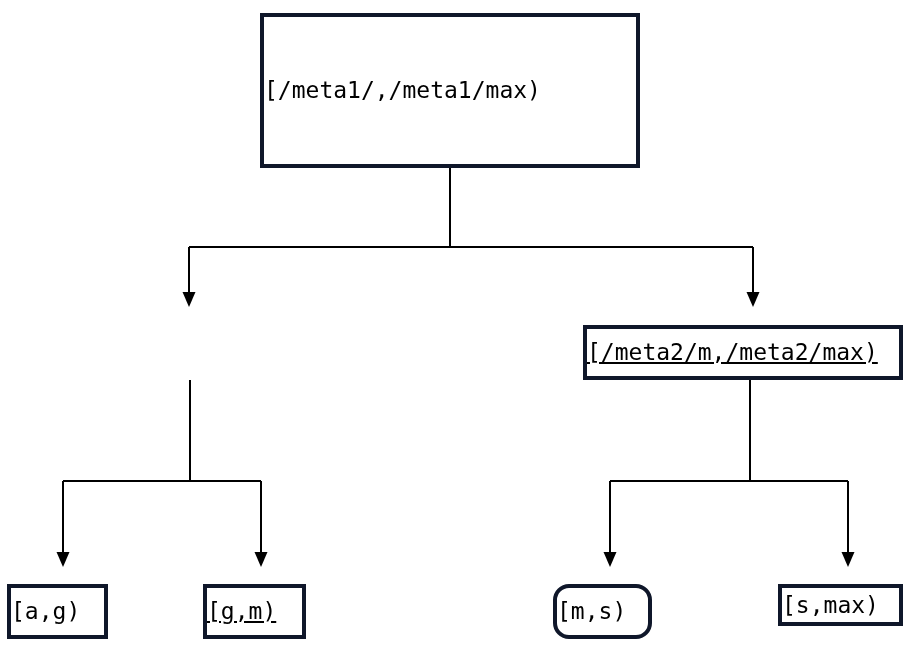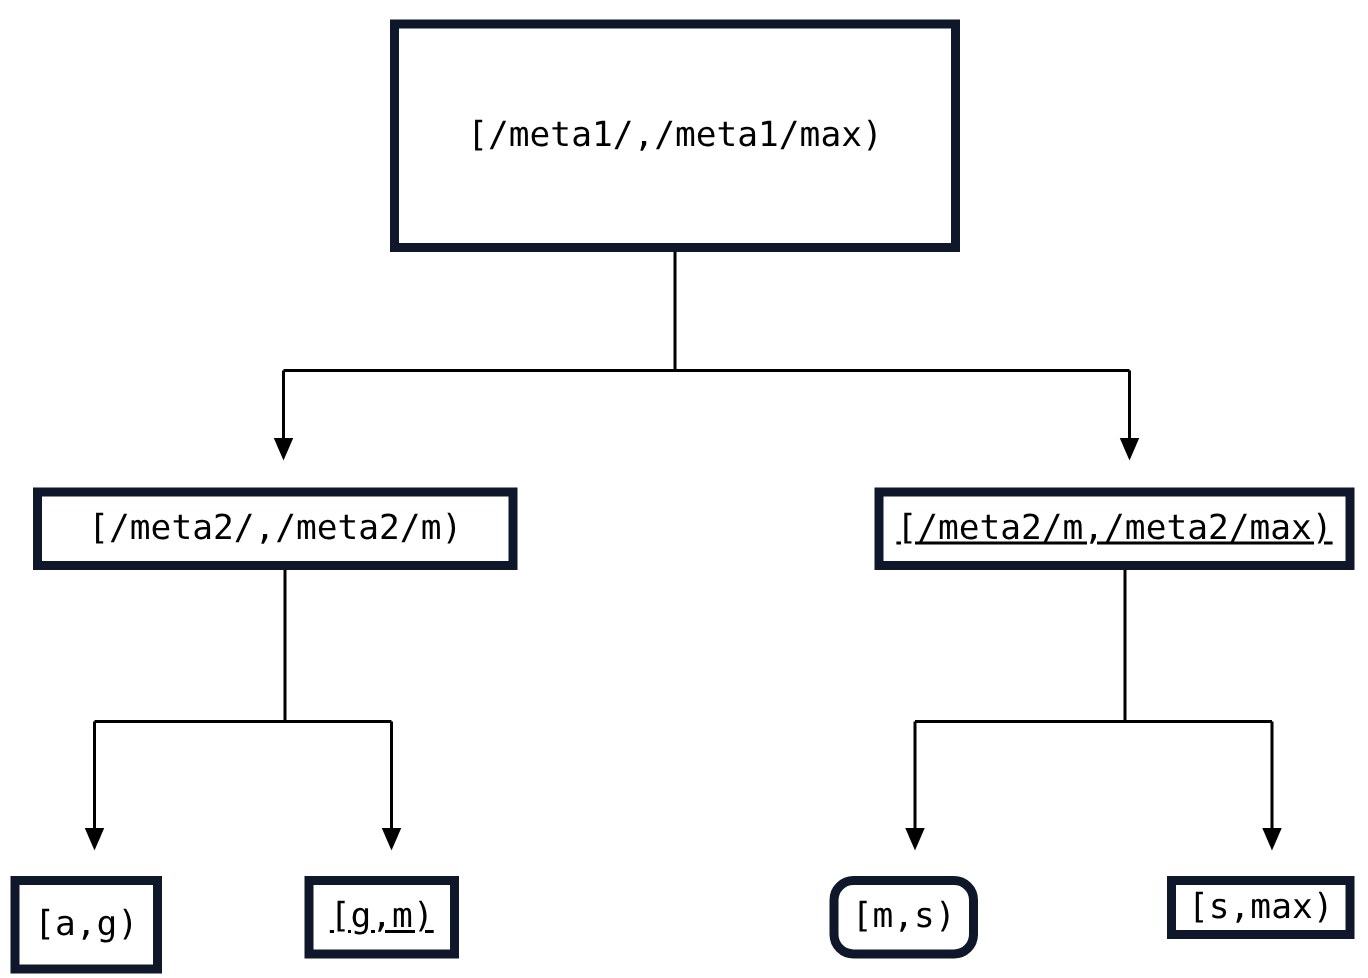--- a/index.html
+++ b/index.html
@@ -19,34 +19,33 @@
     position: absolute;
     left: 0;
     top: 0;
     width: 912px;
     height: 652px;
     display: block;
   }
   .node {
     position: absolute;
     box-sizing: border-box;
-    border: 6px solid #0f172a;
+    border: 4px solid #0f172a;
     background: #ffffff;
     display: flex;
     align-items: center;
-    justify-content: center;
     color: #000000;
     font-size: 23px;
     line-height: 1;
     white-space: nowrap;
   }
   .node-root        { left: 260px; top: 13px;  width: 380px; height: 155px; }
   .node-l1-left     { left: 22px;  top: 325px; width: 323px; height: 55px; }
   .node-l1-right    { left: 583px; top: 325px; width: 320px; height: 55px; text-decoration: underline; }
-  .node-leaf-ag     { left: 7px;   top: 584px; width: 101px; height: 65px; }
+  .node-leaf-ag     { left: 7px;   top: 584px; width: 101px; height: 55px; }
   .node-leaf-gm     { left: 203px; top: 584px; width: 103px;  height: 55px; text-decoration: underline; }
   .node-leaf-ms     { left: 553px; top: 584px; width: 99px;  height: 55px; border-radius: 16px; }
   .node-leaf-smax   { left: 778px; top: 584px; width: 125px; height: 42px; }
 </style>
 </head>
 <body>
 
 <div id="stage">
 
   <svg id="connectors" viewBox="0 0 912 652" xmlns="http://www.w3.org/2000/svg">
@@ -74,23 +73,20 @@
       <polygon points="254.5,552 267.5,552 261,567"></polygon>
       <polygon points="603.5,552 616.5,552 610,567"></polygon>
       <polygon points="841.5,552 854.5,552 848,567"></polygon>
     </g>
   </svg>
 
   <div class="node node-root">
     <span>[/meta1/,/meta1/max)</span>
   </div>
 
-  <div class="node node-l1-left">
-    <span>[/meta2/,/meta2/m)</span>
-  </div>
 
   <div class="node node-l1-right">
     <span>[/meta2/m,/meta2/max)</span>
   </div>
 
   <div class="node node-leaf-ag">
     <span>[a,g)</span>
   </div>
 
   <div class="node node-leaf-gm">

